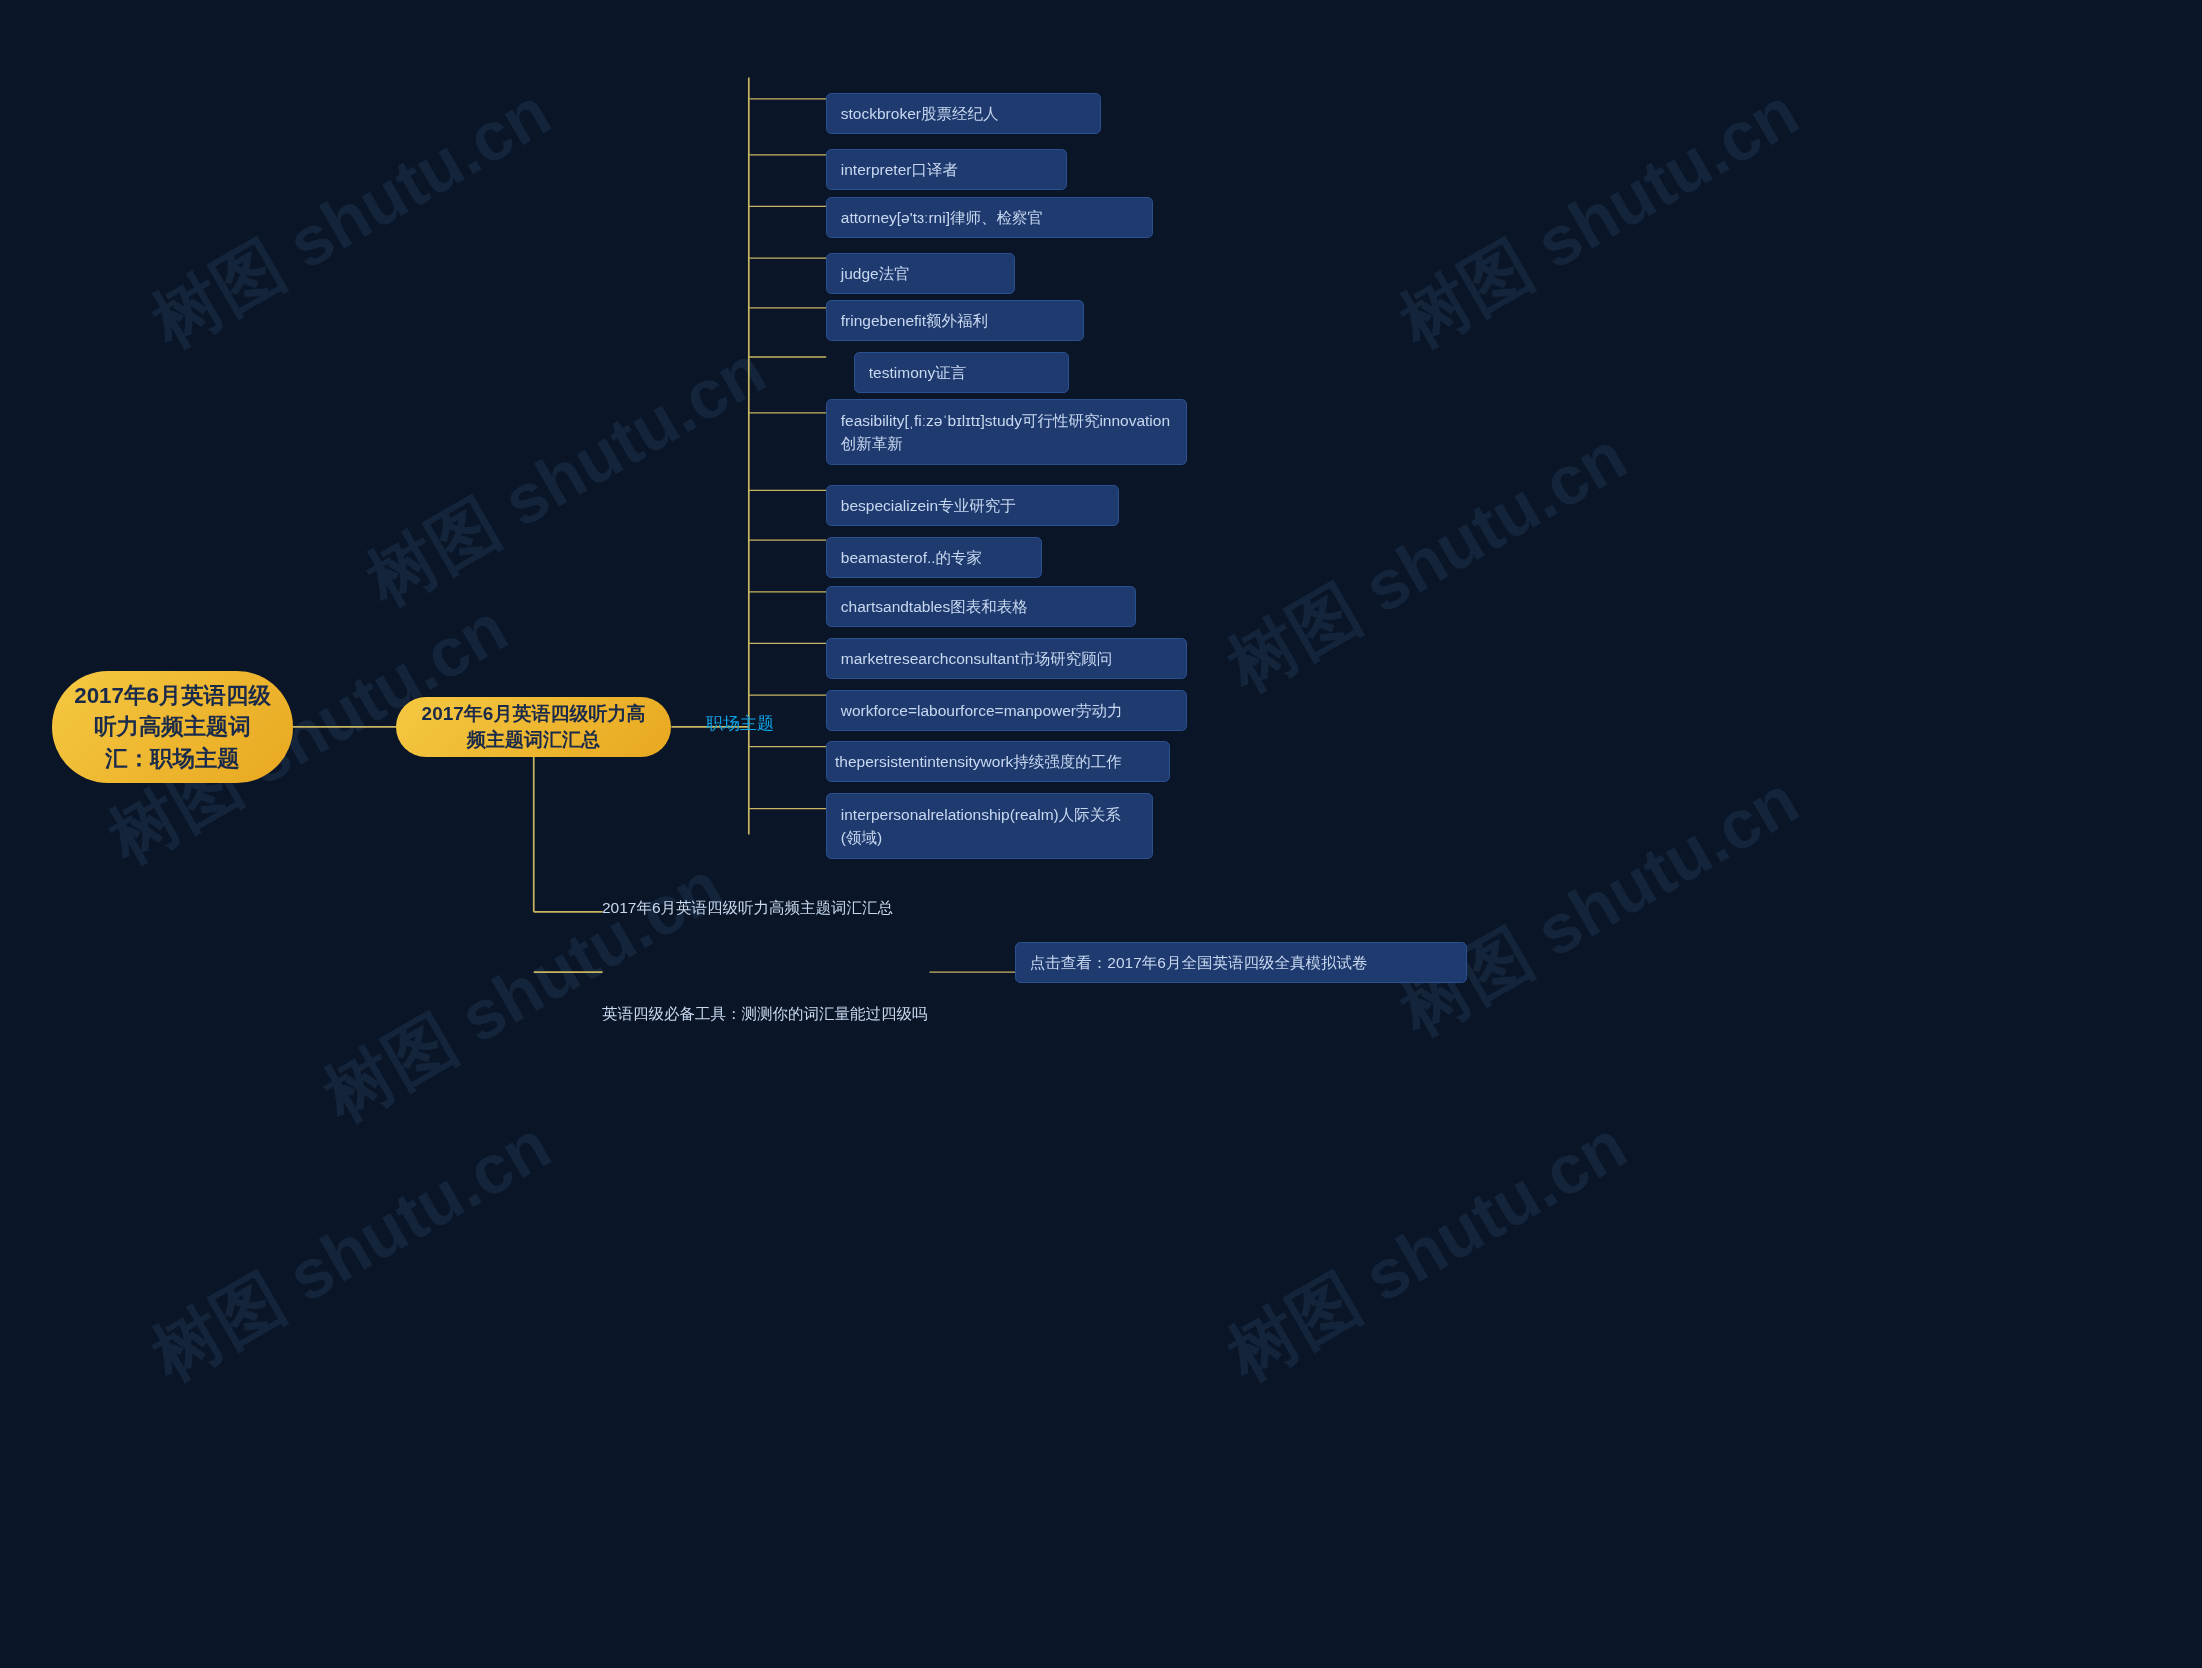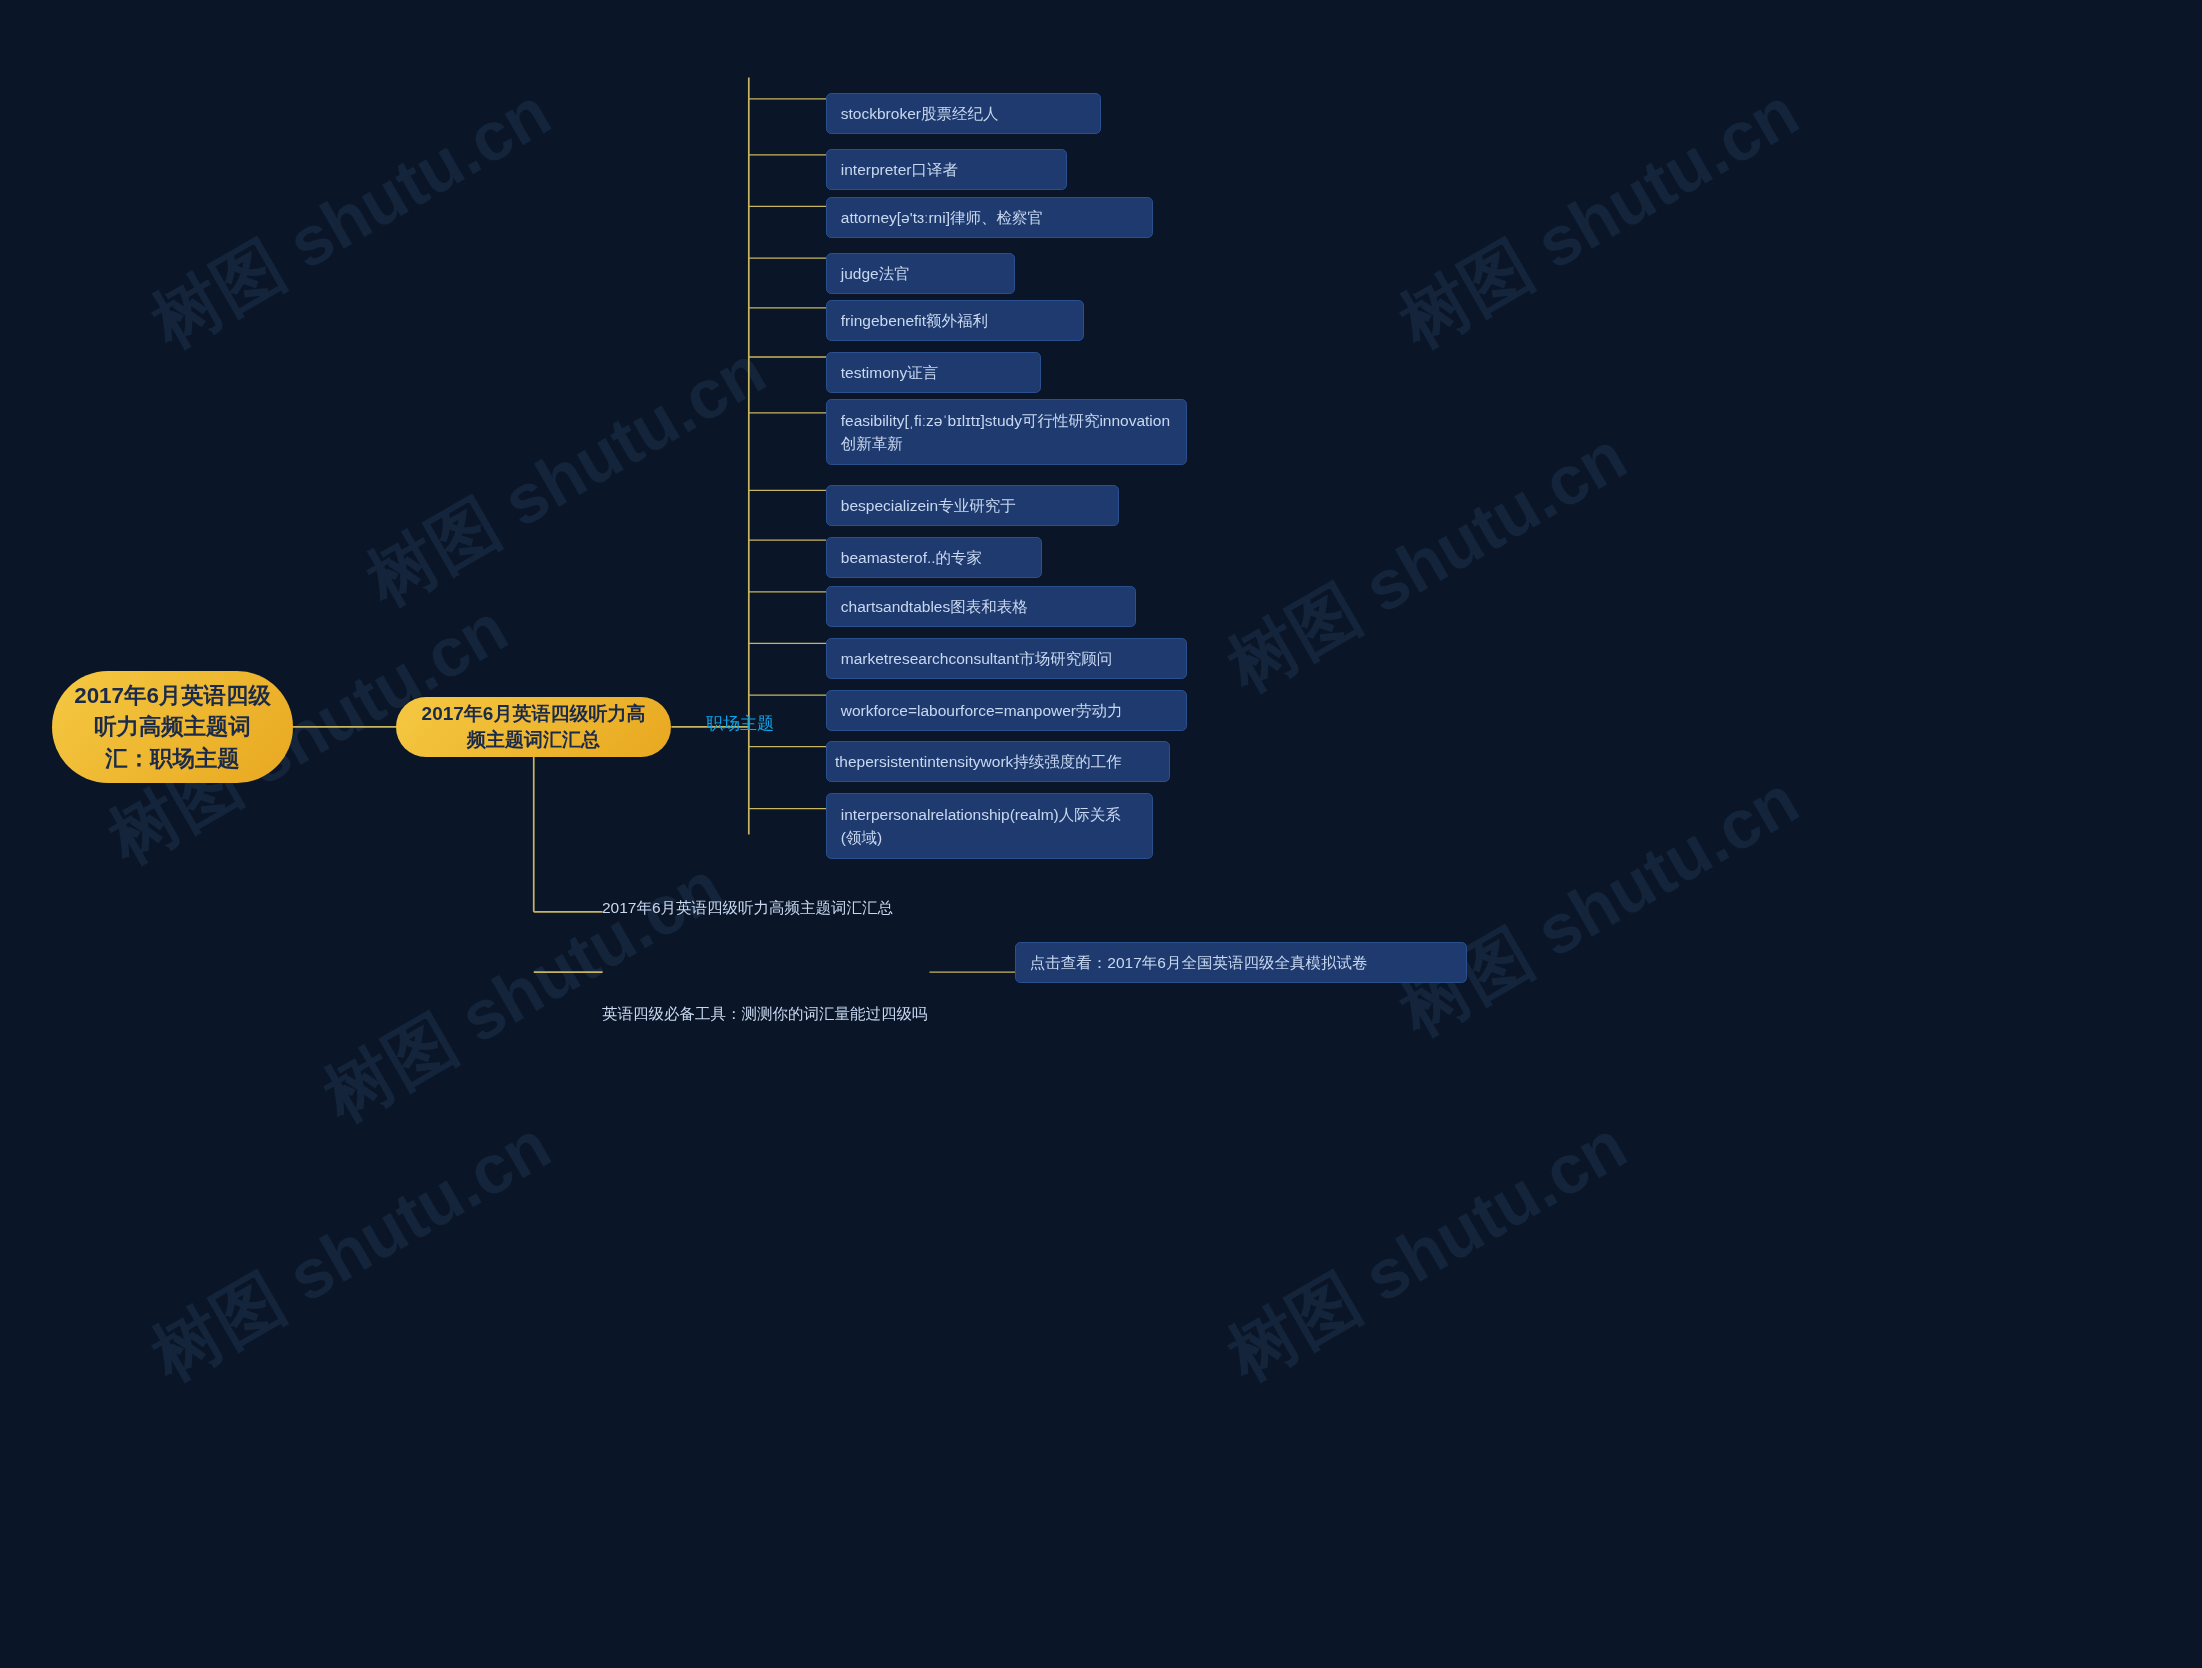--- a/index.html
+++ b/index.html
@@ -202,21 +202,21 @@
 </div>
 <div class="leaf-node" style="left: 826px; top: 181px; width: 327px;">
   attorney[ə'tɜːrni]律师、检察官
 </div>
 <div class="leaf-node" style="left: 826px; top: 237px; width: 189px;">
   judge法官
 </div>
 <div class="leaf-node" style="left: 826px; top: 284px; width: 258px;">
   fringebenefit额外福利
 </div>
-<div class="leaf-node" style="left: 826px; top: 336px; width: 215px;">
+<div class="leaf-node" style="left: 854px; top: 336px; width: 215px;">
   testimony证言
 </div>
 <div class="leaf-node" style="left: 826px; top: 383px; width: 361px; line-height: 1.5;">
   feasibility[ˌfiːzəˈbɪlɪtɪ]study可行性研究innovation创新革新
 </div>
 <div class="leaf-node" style="left: 826px; top: 469px; width: 293px;">
   bespecializein专业研究于
 </div>
 <div class="leaf-node" style="left: 826px; top: 521px; width: 216px;">
   beamasterof..的专家

